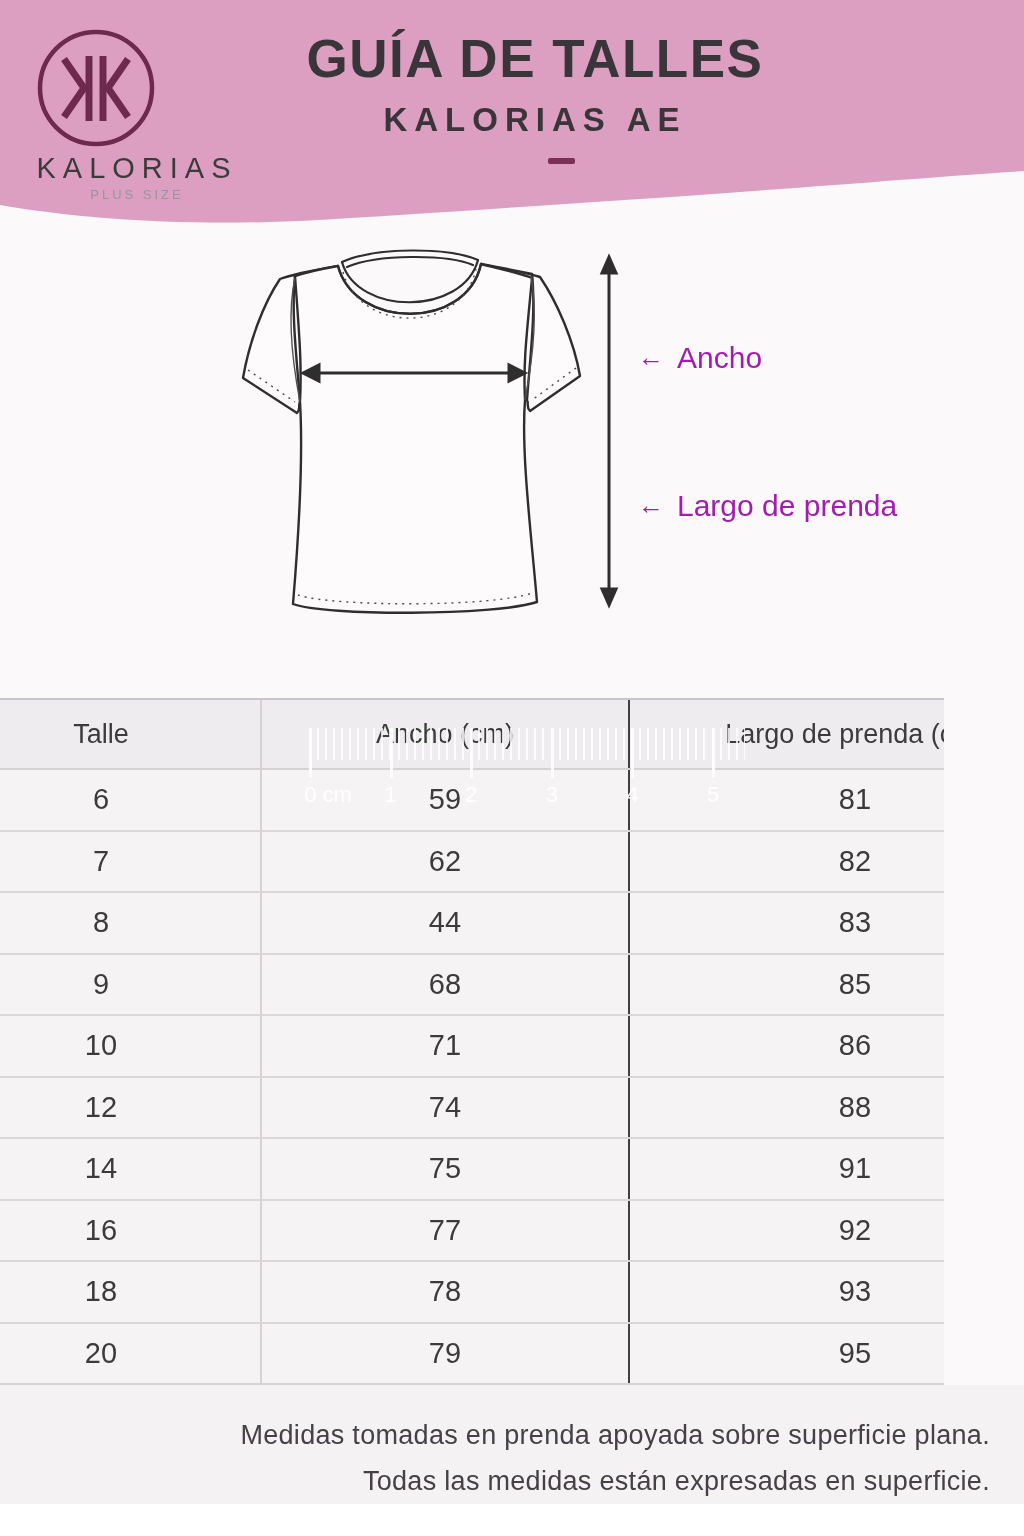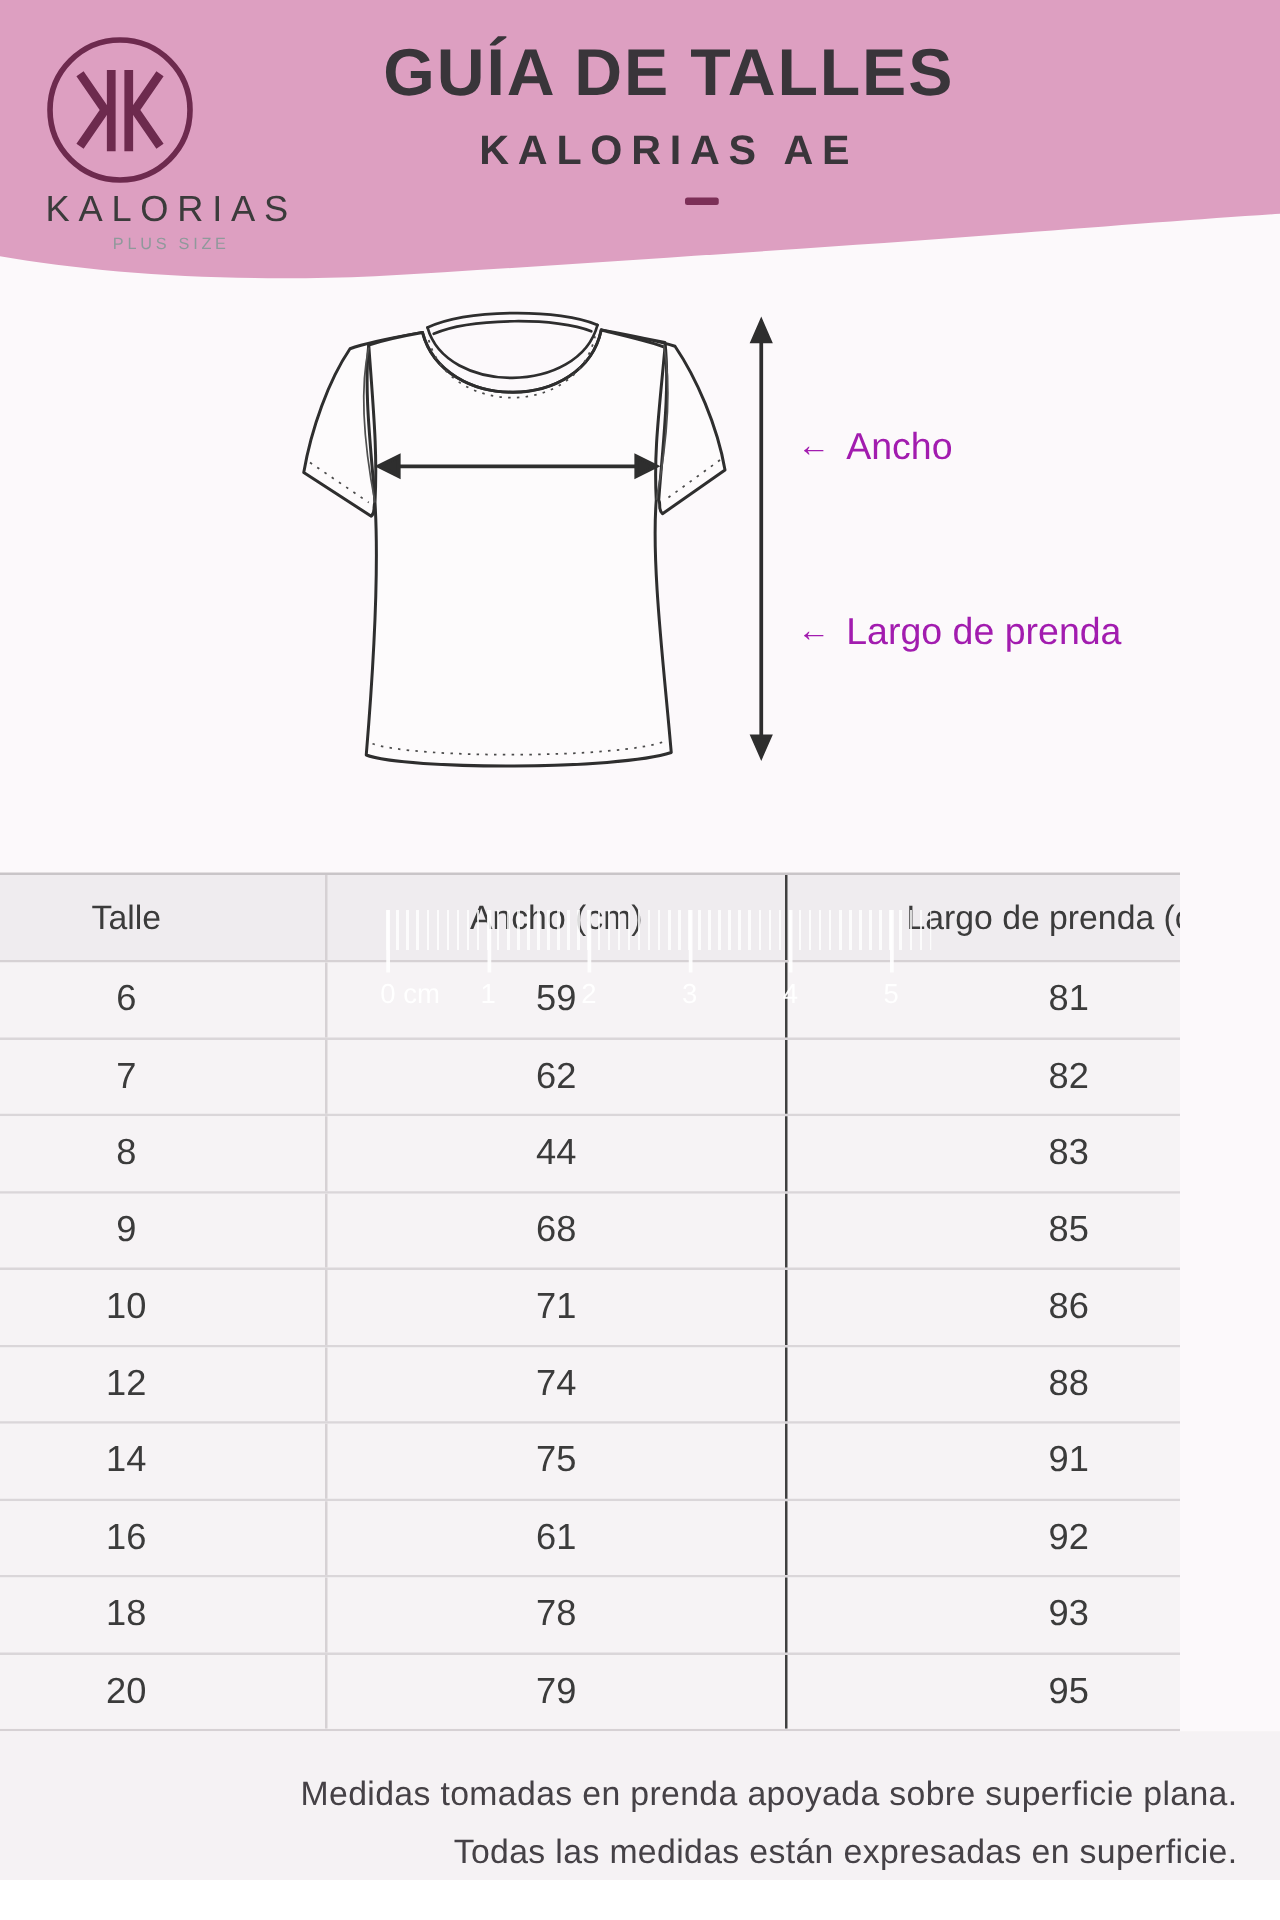--- a/index.html
+++ b/index.html
@@ -217,21 +217,21 @@
     </div>
 
     <div class="tr row">
       <div class="td c1">14</div>
       <div class="td c2">75</div>
       <div class="td c3">91</div>
     </div>
 
     <div class="tr row">
       <div class="td c1">16</div>
-      <div class="td c2">61</div>
+      <div class="td c2">77</div>
       <div class="td c3">92</div>
     </div>
 
     <div class="tr row">
       <div class="td c1">18</div>
       <div class="td c2">78</div>
       <div class="td c3">93</div>
     </div>
 
     <div class="tr row">

